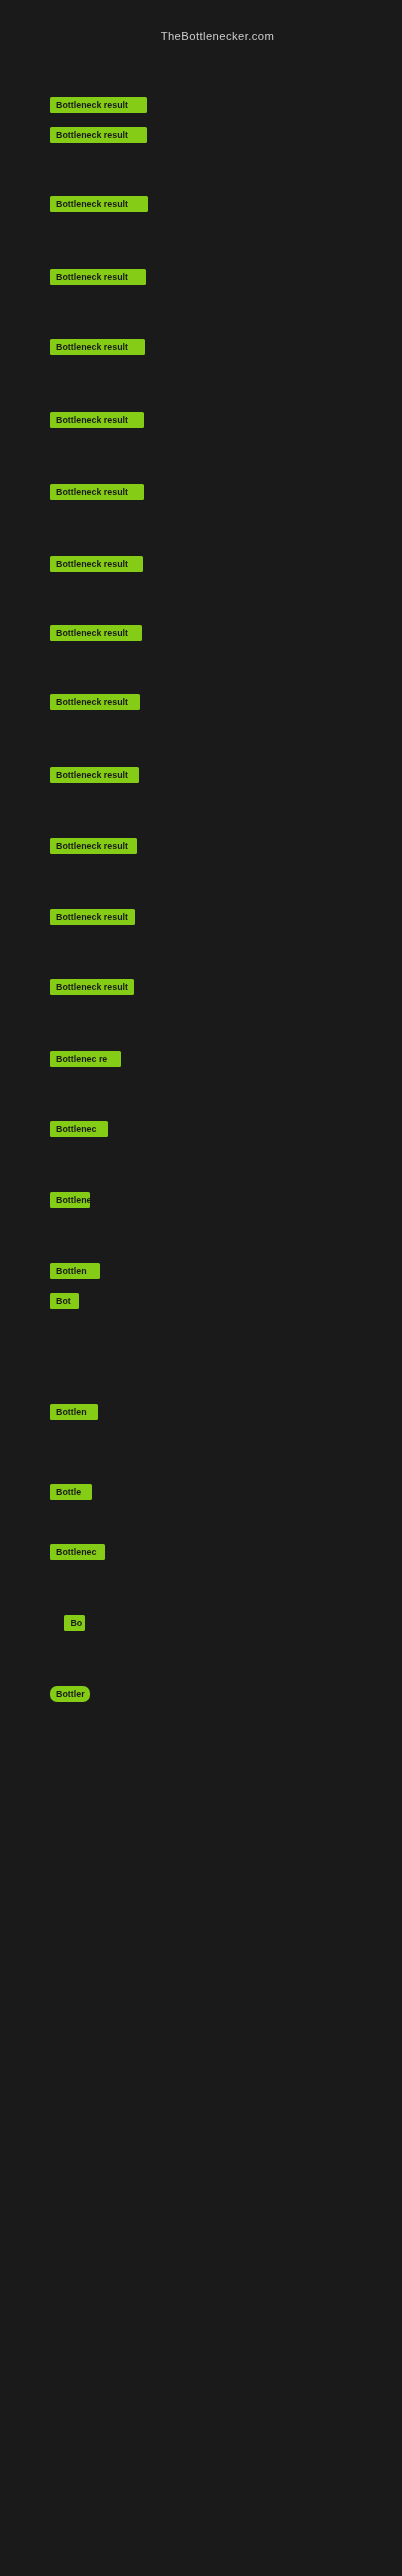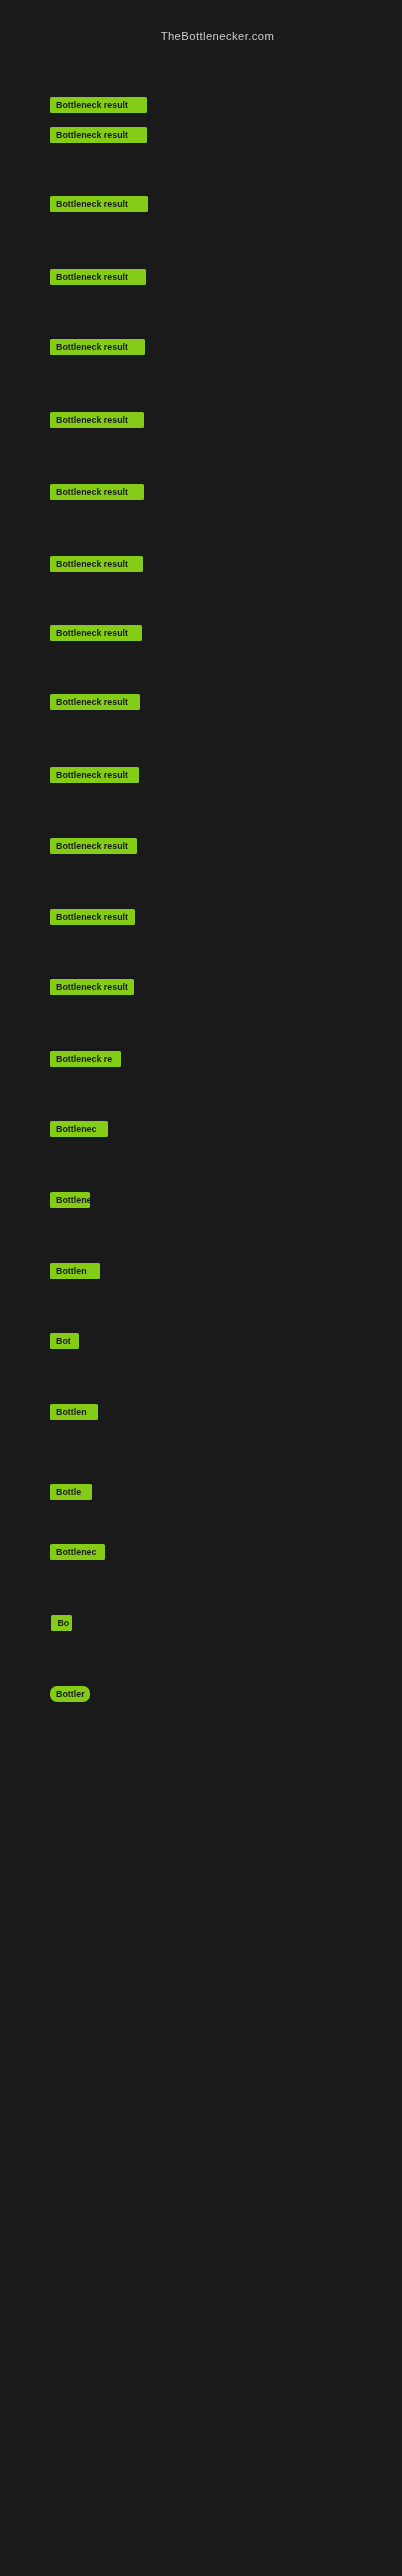--- a/index.html
+++ b/index.html
@@ -56,25 +56,25 @@
       <div style="position: absolute; top: 258px; left: 1.6px;"><div class="bottleneck-badge" style="max-width: 95px; width: 95px;">Bottleneck result</div></div>
       <div style="position: absolute; top: 331px; left: 1.6px;"><div class="bottleneck-badge" style="max-width: 94px; width: 94px;">Bottleneck result</div></div>
       <div style="position: absolute; top: 403px; left: 1.6px;"><div class="bottleneck-badge" style="max-width: 94px; width: 94px;">Bottleneck result</div></div>
       <div style="position: absolute; top: 475px; left: 1.6px;"><div class="bottleneck-badge" style="max-width: 93px; width: 93px;">Bottleneck result</div></div>
       <div style="position: absolute; top: 544px; left: 1.6px;"><div class="bottleneck-badge" style="max-width: 92px; width: 92px;">Bottleneck result</div></div>
       <div style="position: absolute; top: 613px; left: 1.6px;"><div class="bottleneck-badge" style="max-width: 90px; width: 90px;">Bottleneck result</div></div>
       <div style="position: absolute; top: 686px; left: 1.6px;"><div class="bottleneck-badge" style="max-width: 89px; width: 89px;">Bottleneck result</div></div>
       <div style="position: absolute; top: 757px; left: 1.6px;"><div class="bottleneck-badge" style="max-width: 87px; width: 87px;">Bottleneck result</div></div>
       <div style="position: absolute; top: 828px; left: 1.6px;"><div class="bottleneck-badge" style="max-width: 85px; width: 85px;">Bottleneck result</div></div>
       <div style="position: absolute; top: 898px; left: 1.6px;"><div class="bottleneck-badge" style="max-width: 84px; width: 84px;">Bottleneck result</div></div>
-      <div style="position: absolute; top: 970px; left: 1.6px;"><div class="bottleneck-badge" style="max-width: 71px; width: 71px;">Bottleneck re</div></div>
+      <div style="position: absolute; top: 970px; left: 1.6px;"><div class="bottleneck-badge" style="max-width: 71px; width: 71px;">Bottlenec re</div></div>
       <div style="position: absolute; top: 1040px; left: 1.6px;"><div class="bottleneck-badge" style="max-width: 58px; width: 58px;">Bottlenec</div></div>
       <div style="position: absolute; top: 1111px; left: 1.6px;"><div class="bottleneck-badge" style="max-width: 64px; width: 40px;">Bottleneck r</div></div>
       <div style="position: absolute; top: 1182px; left: 1.6px;"><div class="bottleneck-badge" style="max-width: 50px; width: 50px;">Bottlen</div></div>
-      <div style="position: absolute; top: 1252px; left: 1.6px;"><div class="bottleneck-badge" style="max-width: 29px; width: 29px;">Bot</div></div>
+      <div style="position: absolute; top: 1212px; left: 1.6px;"><div class="bottleneck-badge" style="max-width: 29px; width: 29px;">Bot</div></div>
       <div style="position: absolute; top: 1323px; left: 1.6px;"><div class="bottleneck-badge" style="max-width: 48px; width: 48px;">Bottlen</div></div>
       <div style="position: absolute; top: 1403px; left: 1.6px;"><div class="bottleneck-badge" style="max-width: 42px; width: 42px;">Bottle</div></div>
       <div style="position: absolute; top: 1463px; left: 1.6px;"><div class="bottleneck-badge" style="max-width: 55px; width: 55px;">Bottlenec</div></div>
-      <div style="position: absolute; top: 1534px; left: 3px;"><div class="bottleneck-badge" style="max-width: 21px; width: 21px;">Bo</div></div>
+      <div style="position: absolute; top: 1534px; left: 16px;"><div class="bottleneck-badge" style="max-width: 21px; width: 21px;">Bo</div></div>
       <div style="position: absolute; top: 1605px; left: 1.6px;"><div class="bottleneck-badge" style="max-width: 40px; width: 40px; border-radius: 7px;">Bottler</div></div>
     </div>
   </div>
 
 
 </body></html>

